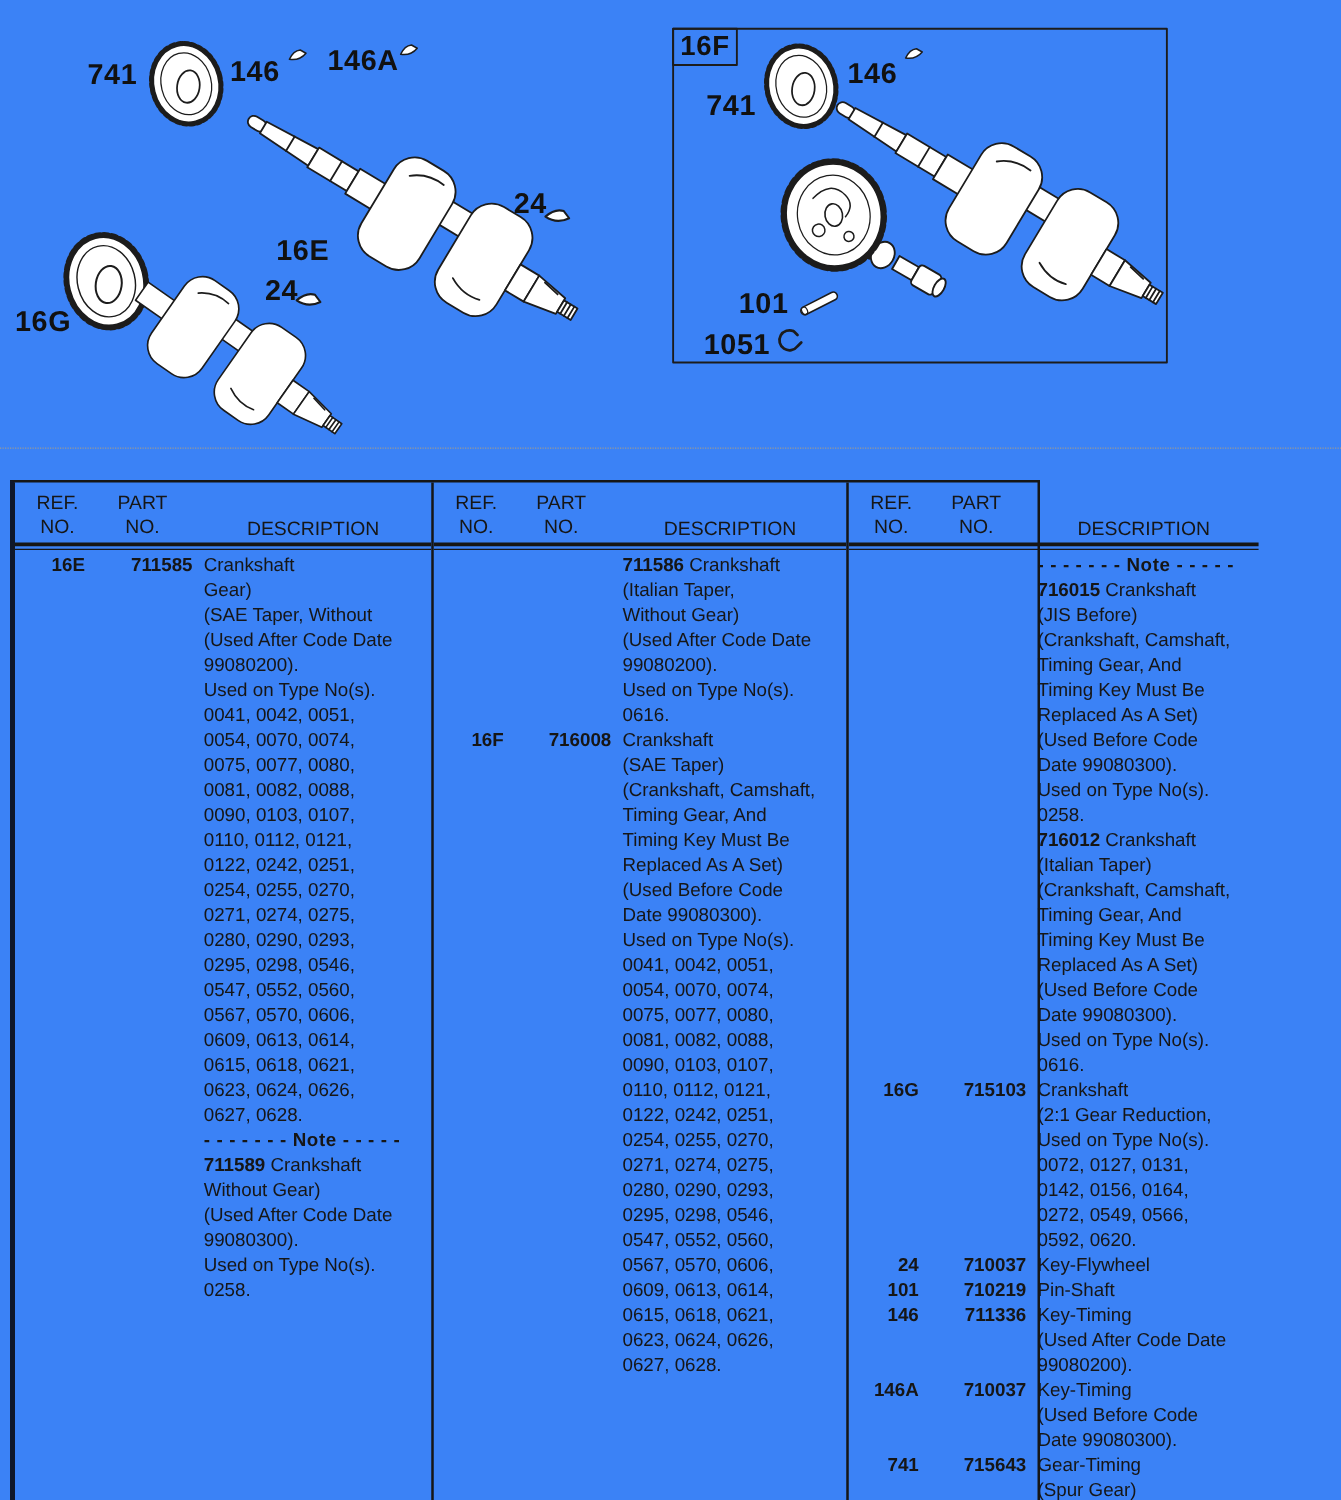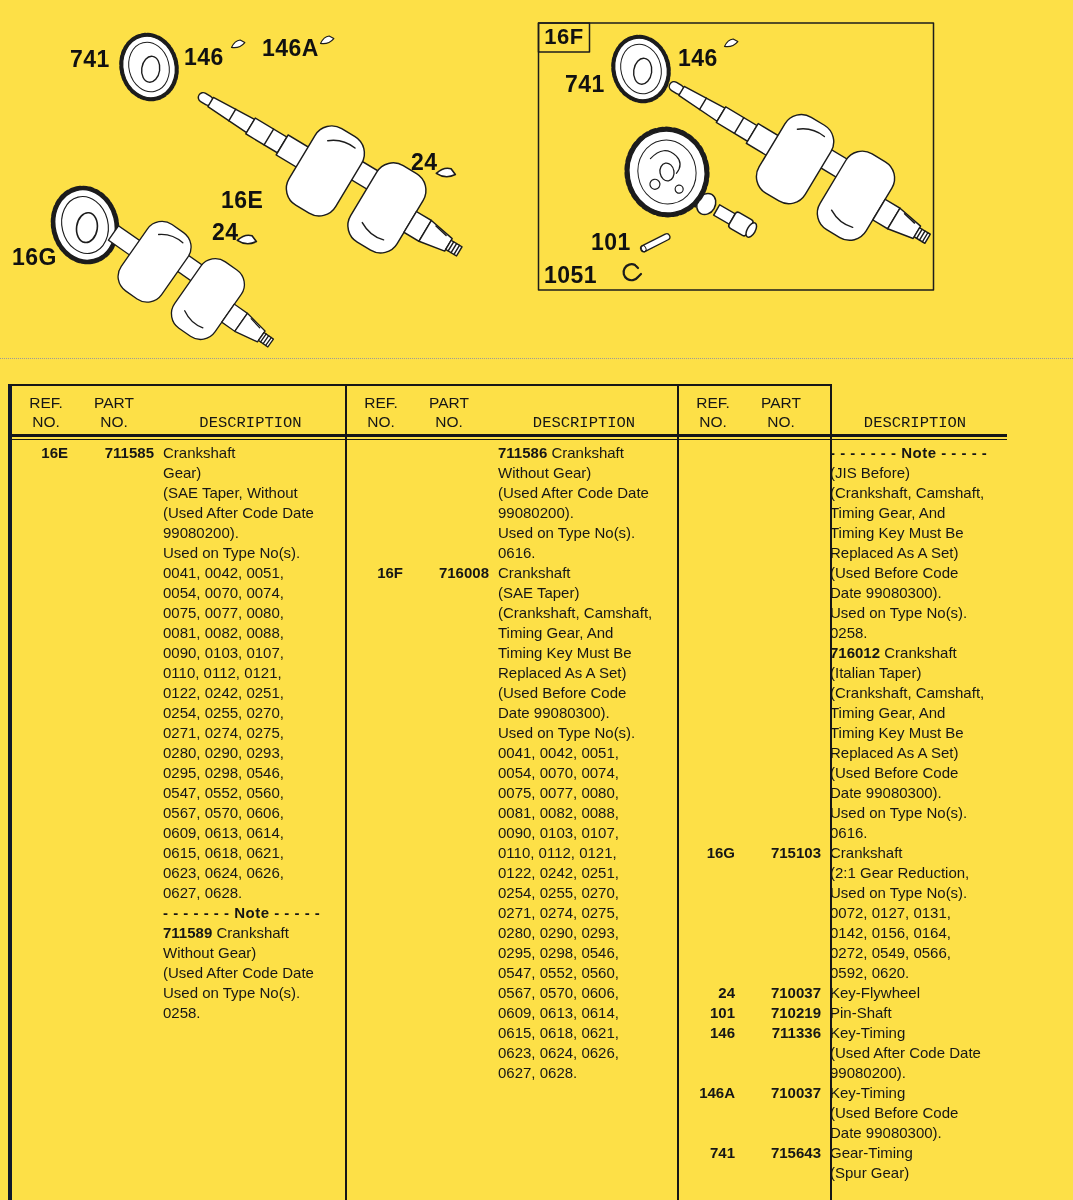--- a/index.html
+++ b/index.html
@@ -1,17 +1,17 @@
 <!DOCTYPE html>
 <html><head>
 <meta charset="utf-8">
 <style>
   html,body{margin:0;padding:0;background:#fff;}
   .page{
-    position:relative;width:1073px;height:1200px;overflow:hidden;background:#fde047;
+    position:relative;width:1073px;height:1200px;overflow:hidden;background:#3b82f6;
     font-family:"Liberation Sans", sans-serif;color:#161616;
     -webkit-font-smoothing:antialiased;
   }
   
   .diagram-area{position:absolute;left:0;top:0;width:1073px;height:362px;}
   .diagram-area svg{position:absolute;left:0;top:0;}
   .dlabel{
     position:absolute;font-weight:bold;font-size:23px;line-height:24px;
     letter-spacing:0.5px;color:#111;white-space:nowrap;
   }
@@ -25,21 +25,21 @@
     display:grid;grid-template-columns:335px 332px 328px;
   }
   .tcol{box-sizing:border-box;overflow:hidden;}
   .tcol.divider{border-right:2px solid #161616;}
   .thead{
     height:48px;display:grid;grid-template-columns:60px 84px 1fr;
     padding-top:7px;box-sizing:border-box;
   }
   .hc{font-size:15.5px;line-height:19px;text-align:center;color:#161616;}
   .hc-ref{padding-left:8px;}
-  .hc-desc{display:flex;align-items:flex-end;justify-content:center;padding-bottom:1px;font-family:Liberation Mono, monospace;}
+  .hc-desc{display:flex;align-items:flex-end;justify-content:center;padding-bottom:1px;}
   .hsep-a{height:2.5px;background:#161616;}
   .hsep-b{height:1.5px;background:#161616;margin-top:2px;}
   .tbody{padding-top:3px;}
   .trow{display:grid;grid-template-columns:60px 84px 1fr;line-height:20px;}
   .cref,.cpart{
     text-align:right;font-weight:bold;font-size:15px;padding-right:4px;
     white-space:nowrap;
   }
   .cpart{padding-right:2px;}
   .cdesc{font-size:15px;padding-left:7px;white-space:nowrap;}
@@ -145,21 +145,21 @@
     <div class="dlabel" style="left:184px;top:45px">146</div>
     <div class="dlabel" style="left:262px;top:36px">146A</div>
     <div class="dlabel" style="left:411px;top:150px">24</div>
     <div class="dlabel" style="left:221px;top:188px">16E</div>
     <div class="dlabel" style="left:212px;top:220px">24</div>
     <div class="dlabel" style="left:12px;top:245px">16G</div>
     <div class="dlabel box16f-label" style="left:539px;top:25px">16F</div>
     <div class="dlabel" style="left:565px;top:72px">741</div>
     <div class="dlabel" style="left:678px;top:46px">146</div>
     <div class="dlabel" style="left:591px;top:230px">101</div>
-    <div class="dlabel" style="left:544px;top:263px">1051</div>
+    <div class="dlabel" style="left:563px;top:263px">1051</div>
   </div>
 
   <div class="page-rule"></div>
 
   <div class="parts-table">
 
     <div class="tcol divider">
       <div class="thead">
         <div class="hc hc-ref">
           <div>REF.</div>
@@ -307,20 +307,25 @@
             <div class="cdesc">Without Gear)</div>
           </div>
           <div class="trow">
             <div class="cref"></div>
             <div class="cpart"></div>
             <div class="cdesc">(Used After Code Date</div>
           </div>
           <div class="trow">
             <div class="cref"></div>
             <div class="cpart"></div>
+            <div class="cdesc">99080300).</div>
+          </div>
+          <div class="trow">
+            <div class="cref"></div>
+            <div class="cpart"></div>
             <div class="cdesc">Used on Type No(s).</div>
           </div>
           <div class="trow">
             <div class="cref"></div>
             <div class="cpart"></div>
             <div class="cdesc">0258.</div>
           </div>
         </div>
     </div>
 
@@ -342,20 +347,25 @@
       <div class="hsep-b"></div>
       <div class="tbody">
           <div class="trow">
             <div class="cref"></div>
             <div class="cpart"></div>
             <div class="cdesc"><b>711586</b><span> Crankshaft</span></div>
           </div>
           <div class="trow">
             <div class="cref"></div>
             <div class="cpart"></div>
+            <div class="cdesc">(Italian Taper,</div>
+          </div>
+          <div class="trow">
+            <div class="cref"></div>
+            <div class="cpart"></div>
             <div class="cdesc">Without Gear)</div>
           </div>
           <div class="trow">
             <div class="cref"></div>
             <div class="cpart"></div>
             <div class="cdesc">(Used After Code Date</div>
           </div>
           <div class="trow">
             <div class="cref"></div>
             <div class="cpart"></div>
@@ -522,20 +532,25 @@
       <div class="hsep-b"></div>
       <div class="tbody">
           <div class="trow">
             <div class="cref"></div>
             <div class="cpart"></div>
             <div class="cdesc note">- - - - - - - Note - - - - -</div>
           </div>
           <div class="trow">
             <div class="cref"></div>
             <div class="cpart"></div>
+            <div class="cdesc"><b>716015</b><span> Crankshaft</span></div>
+          </div>
+          <div class="trow">
+            <div class="cref"></div>
+            <div class="cpart"></div>
             <div class="cdesc">(JIS Before)</div>
           </div>
           <div class="trow">
             <div class="cref"></div>
             <div class="cpart"></div>
             <div class="cdesc">(Crankshaft, Camshaft,</div>
           </div>
           <div class="trow">
             <div class="cref"></div>
             <div class="cpart"></div>

